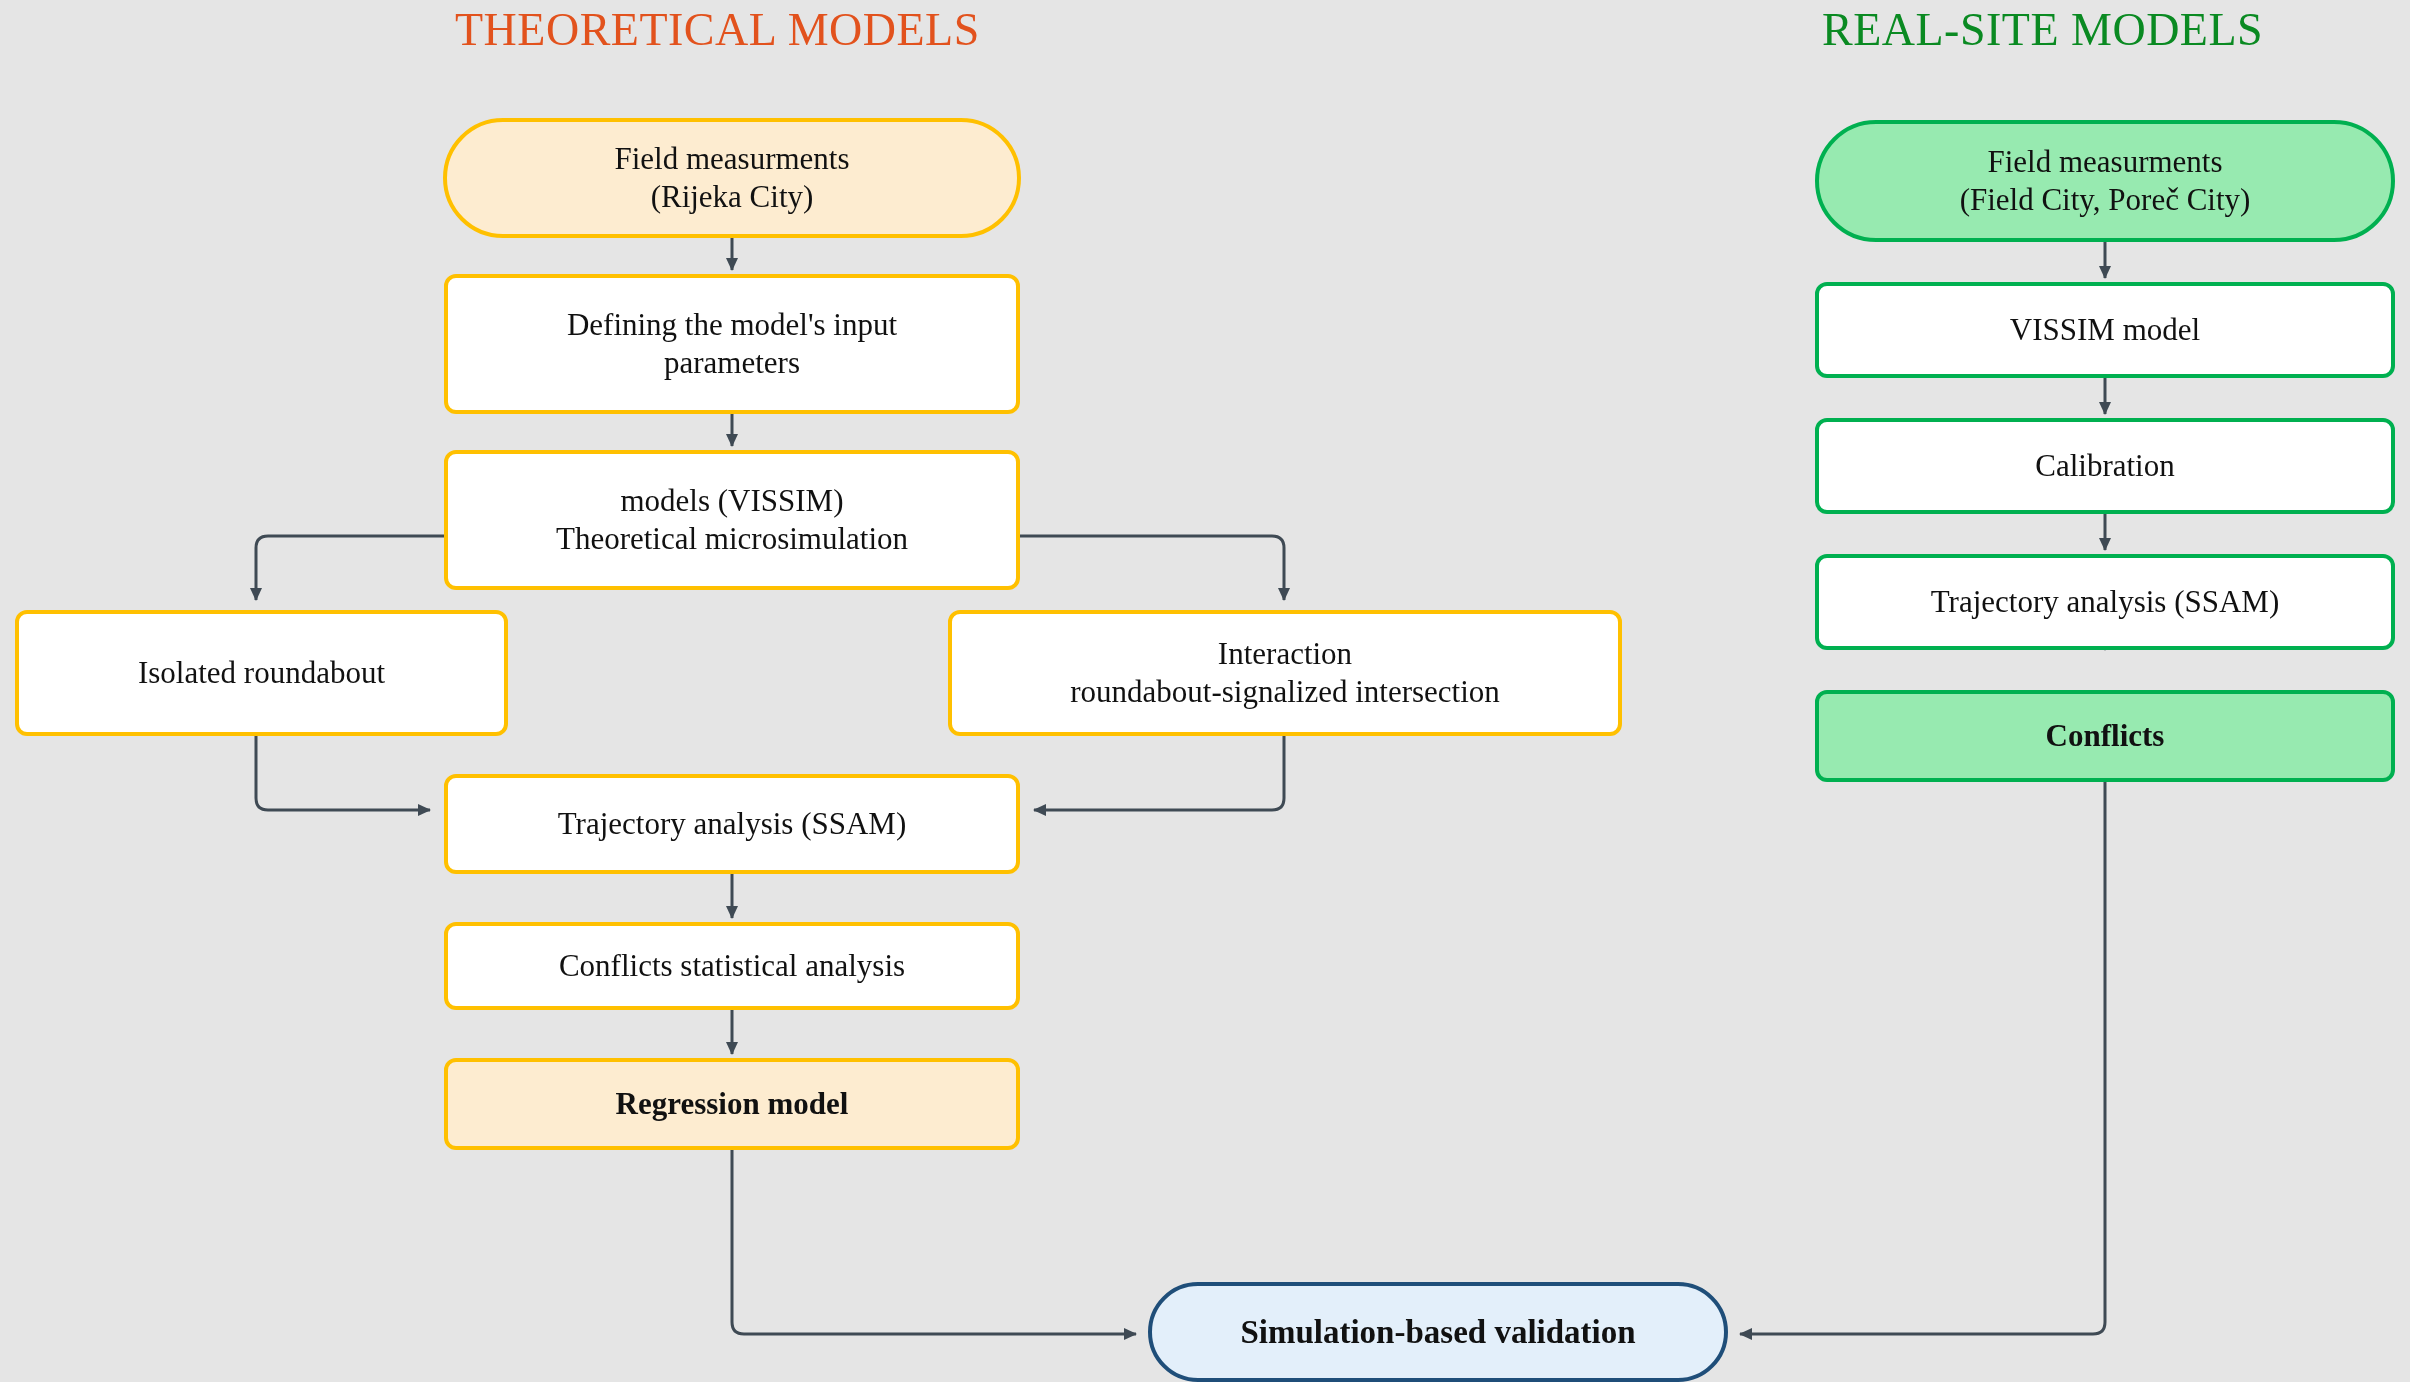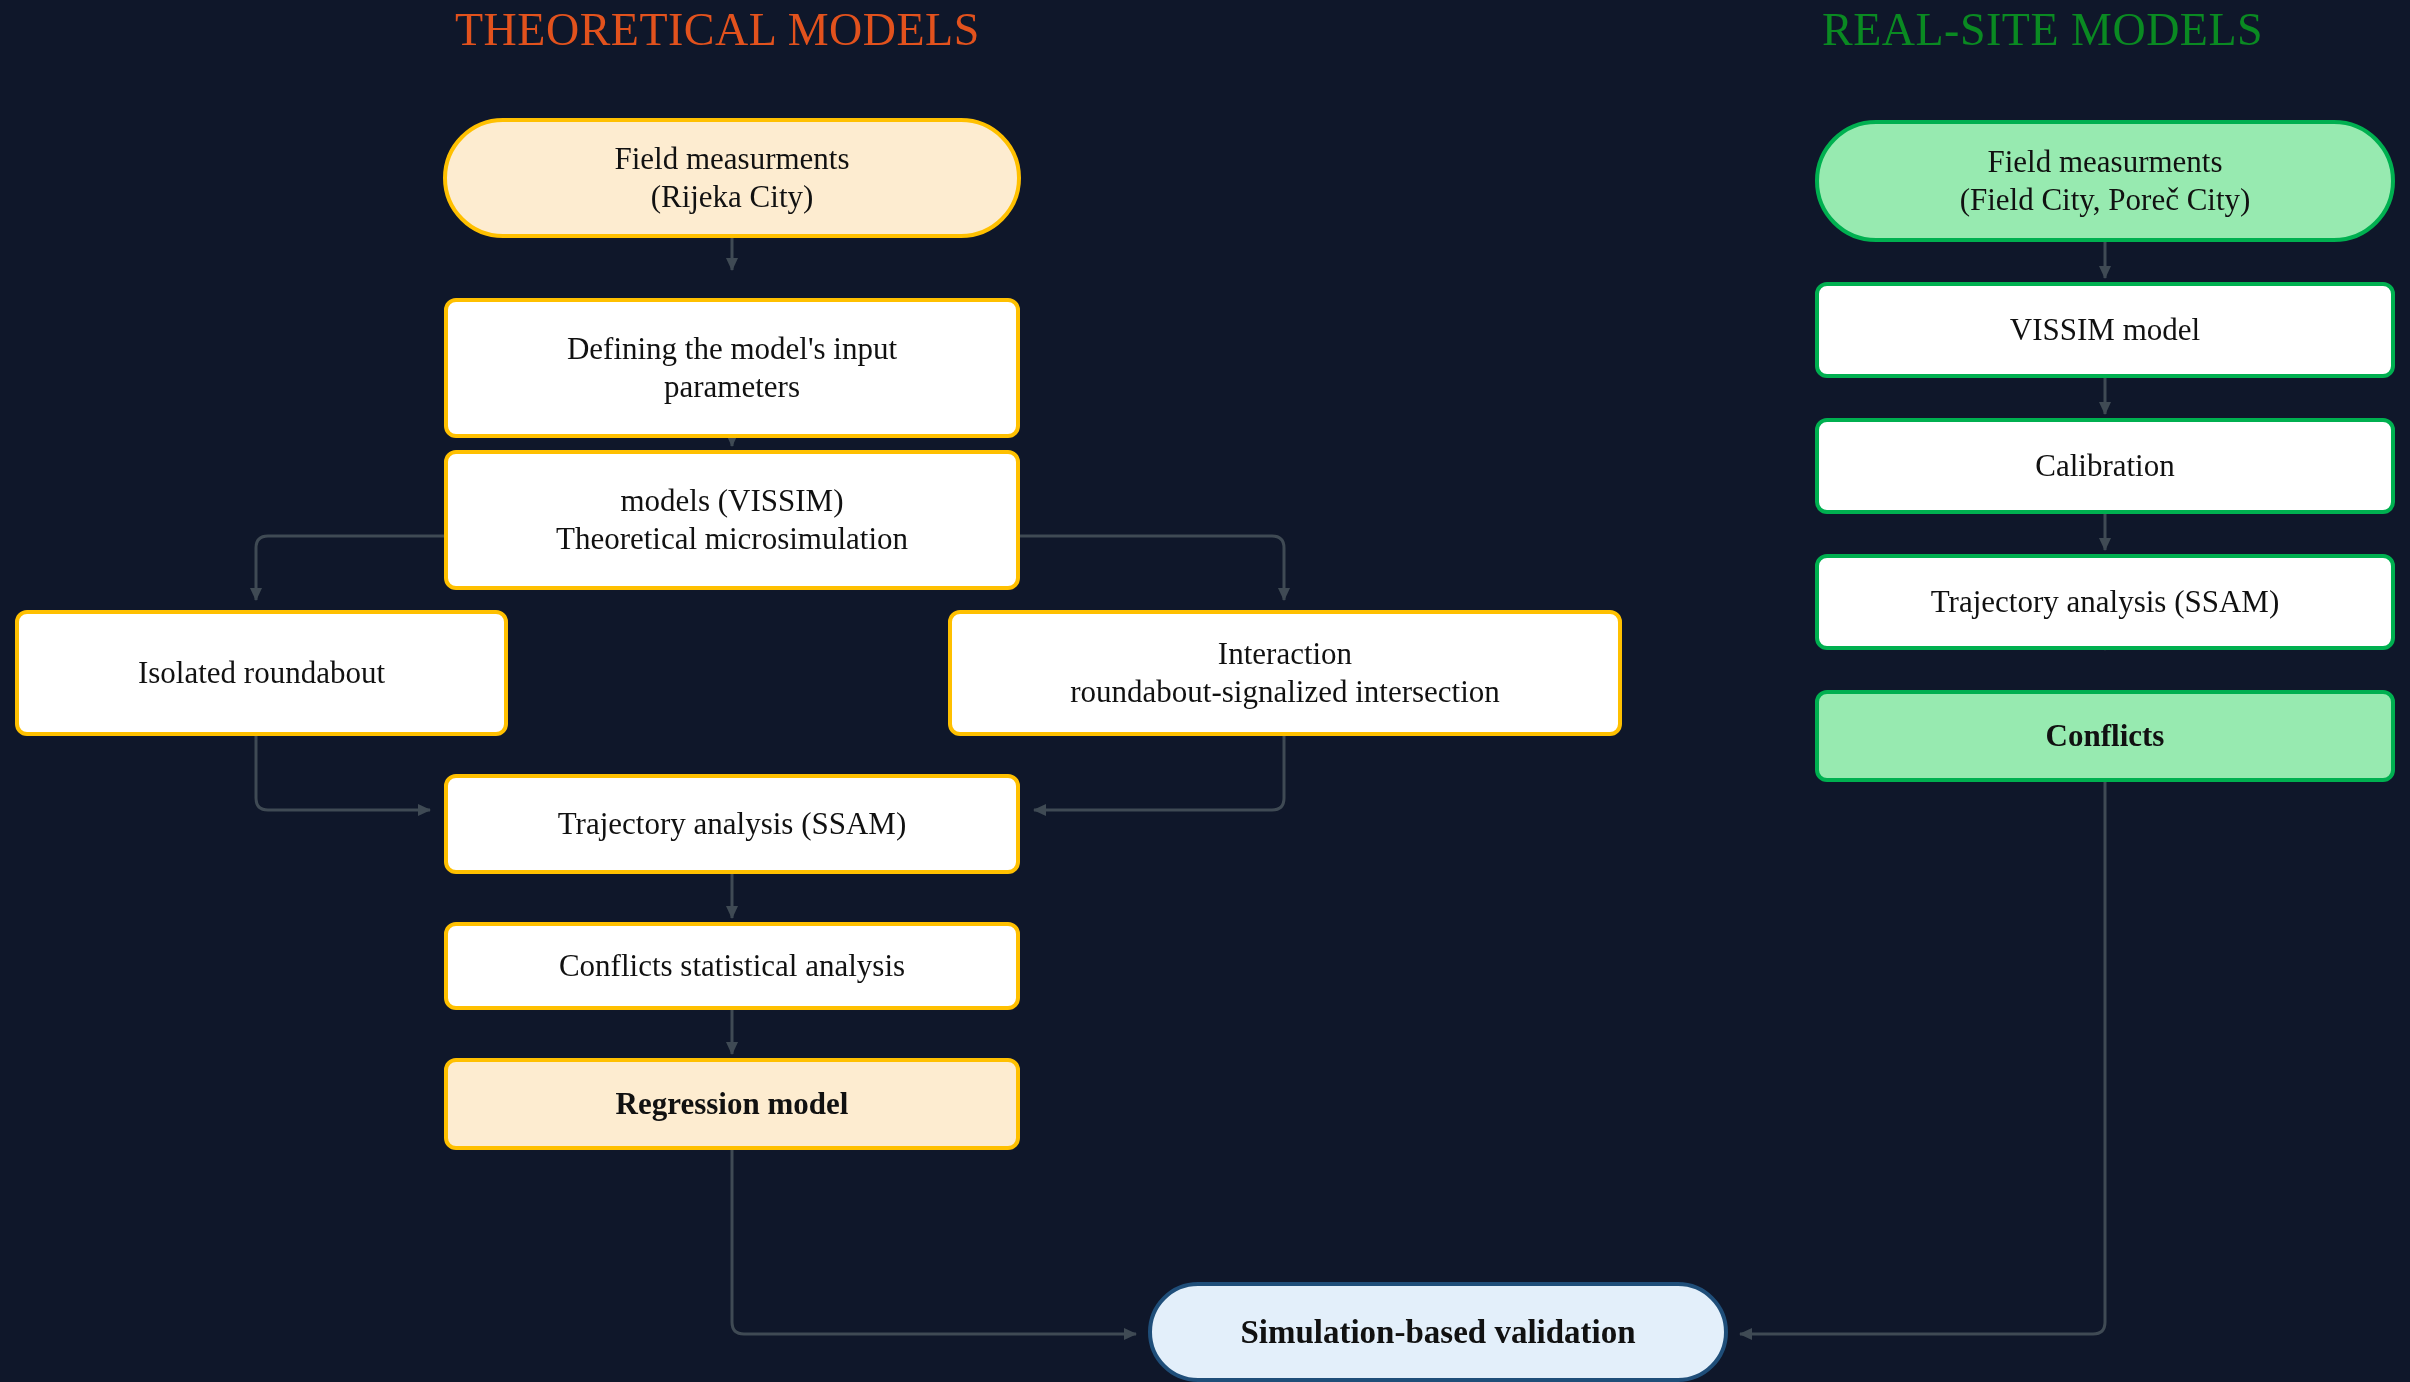--- a/index.html
+++ b/index.html
@@ -1,18 +1,18 @@
 <!DOCTYPE html>
 <html><head>
 <meta charset="utf-8">
 <style>
   html,body{margin:0;padding:0;background:#ffffff;}
   body{width:2410px;height:1382px;overflow:hidden;
        font-family:"Liberation Serif","DejaVu Serif",serif;}
-  #stage{position:relative;width:2410px;height:1382px;background:#0f172a;}
+  #stage{position:relative;width:2410px;height:1382px;background:#e5e5e5;}
   svg.layer{position:absolute;left:0;top:0;width:2410px;height:1382px;}
   .hdr{position:absolute;font-size:46px;letter-spacing:.5px;white-space:nowrap;
        font-family:"Liberation Serif","DejaVu Serif",serif;}
   .node{position:absolute;display:flex;align-items:center;justify-content:center;
         text-align:center;box-sizing:border-box;line-height:1.22;
         font-family:"Liberation Serif","DejaVu Serif",serif;
         font-size:31px;color:#111;}
   .node span{display:block;width:100%;padding:0 10px;box-sizing:border-box;}
   .y-rect{border:4px solid #ffc000;border-radius:12px;background:#ffffff;}
   .y-fill{border:4px solid #ffc000;border-radius:12px;background:#fdecd0;}
@@ -61,21 +61,21 @@
   <div class="hdr" style="left:455px;top:3px;color:#e2521d;">THEORETICAL MODELS</div>
   <div class="hdr" style="left:1822px;top:3px;color:#0a8a22;">REAL-SITE MODELS</div>
 
   <div class="node y-pill" style="left:443px;top:118px;width:578px;height:120px;">
     <span>
       <span>Field measurments</span>
       <span>(Rijeka City)</span>
     </span>
   </div>
 
-  <div class="node y-rect" style="left:444px;top:274px;width:576px;height:140px;margin-top:24px;">
+  <div class="node y-rect" style="left:444px;top:274px;width:576px;height:140px;">
     <span>
       <span>Defining the model's input</span>
       <span>parameters</span>
     </span>
   </div>
 
   <div class="node y-rect" style="left:444px;top:450px;width:576px;height:140px;">
     <span>
       <span>models  (VISSIM)</span>
       <span>Theoretical microsimulation</span>

